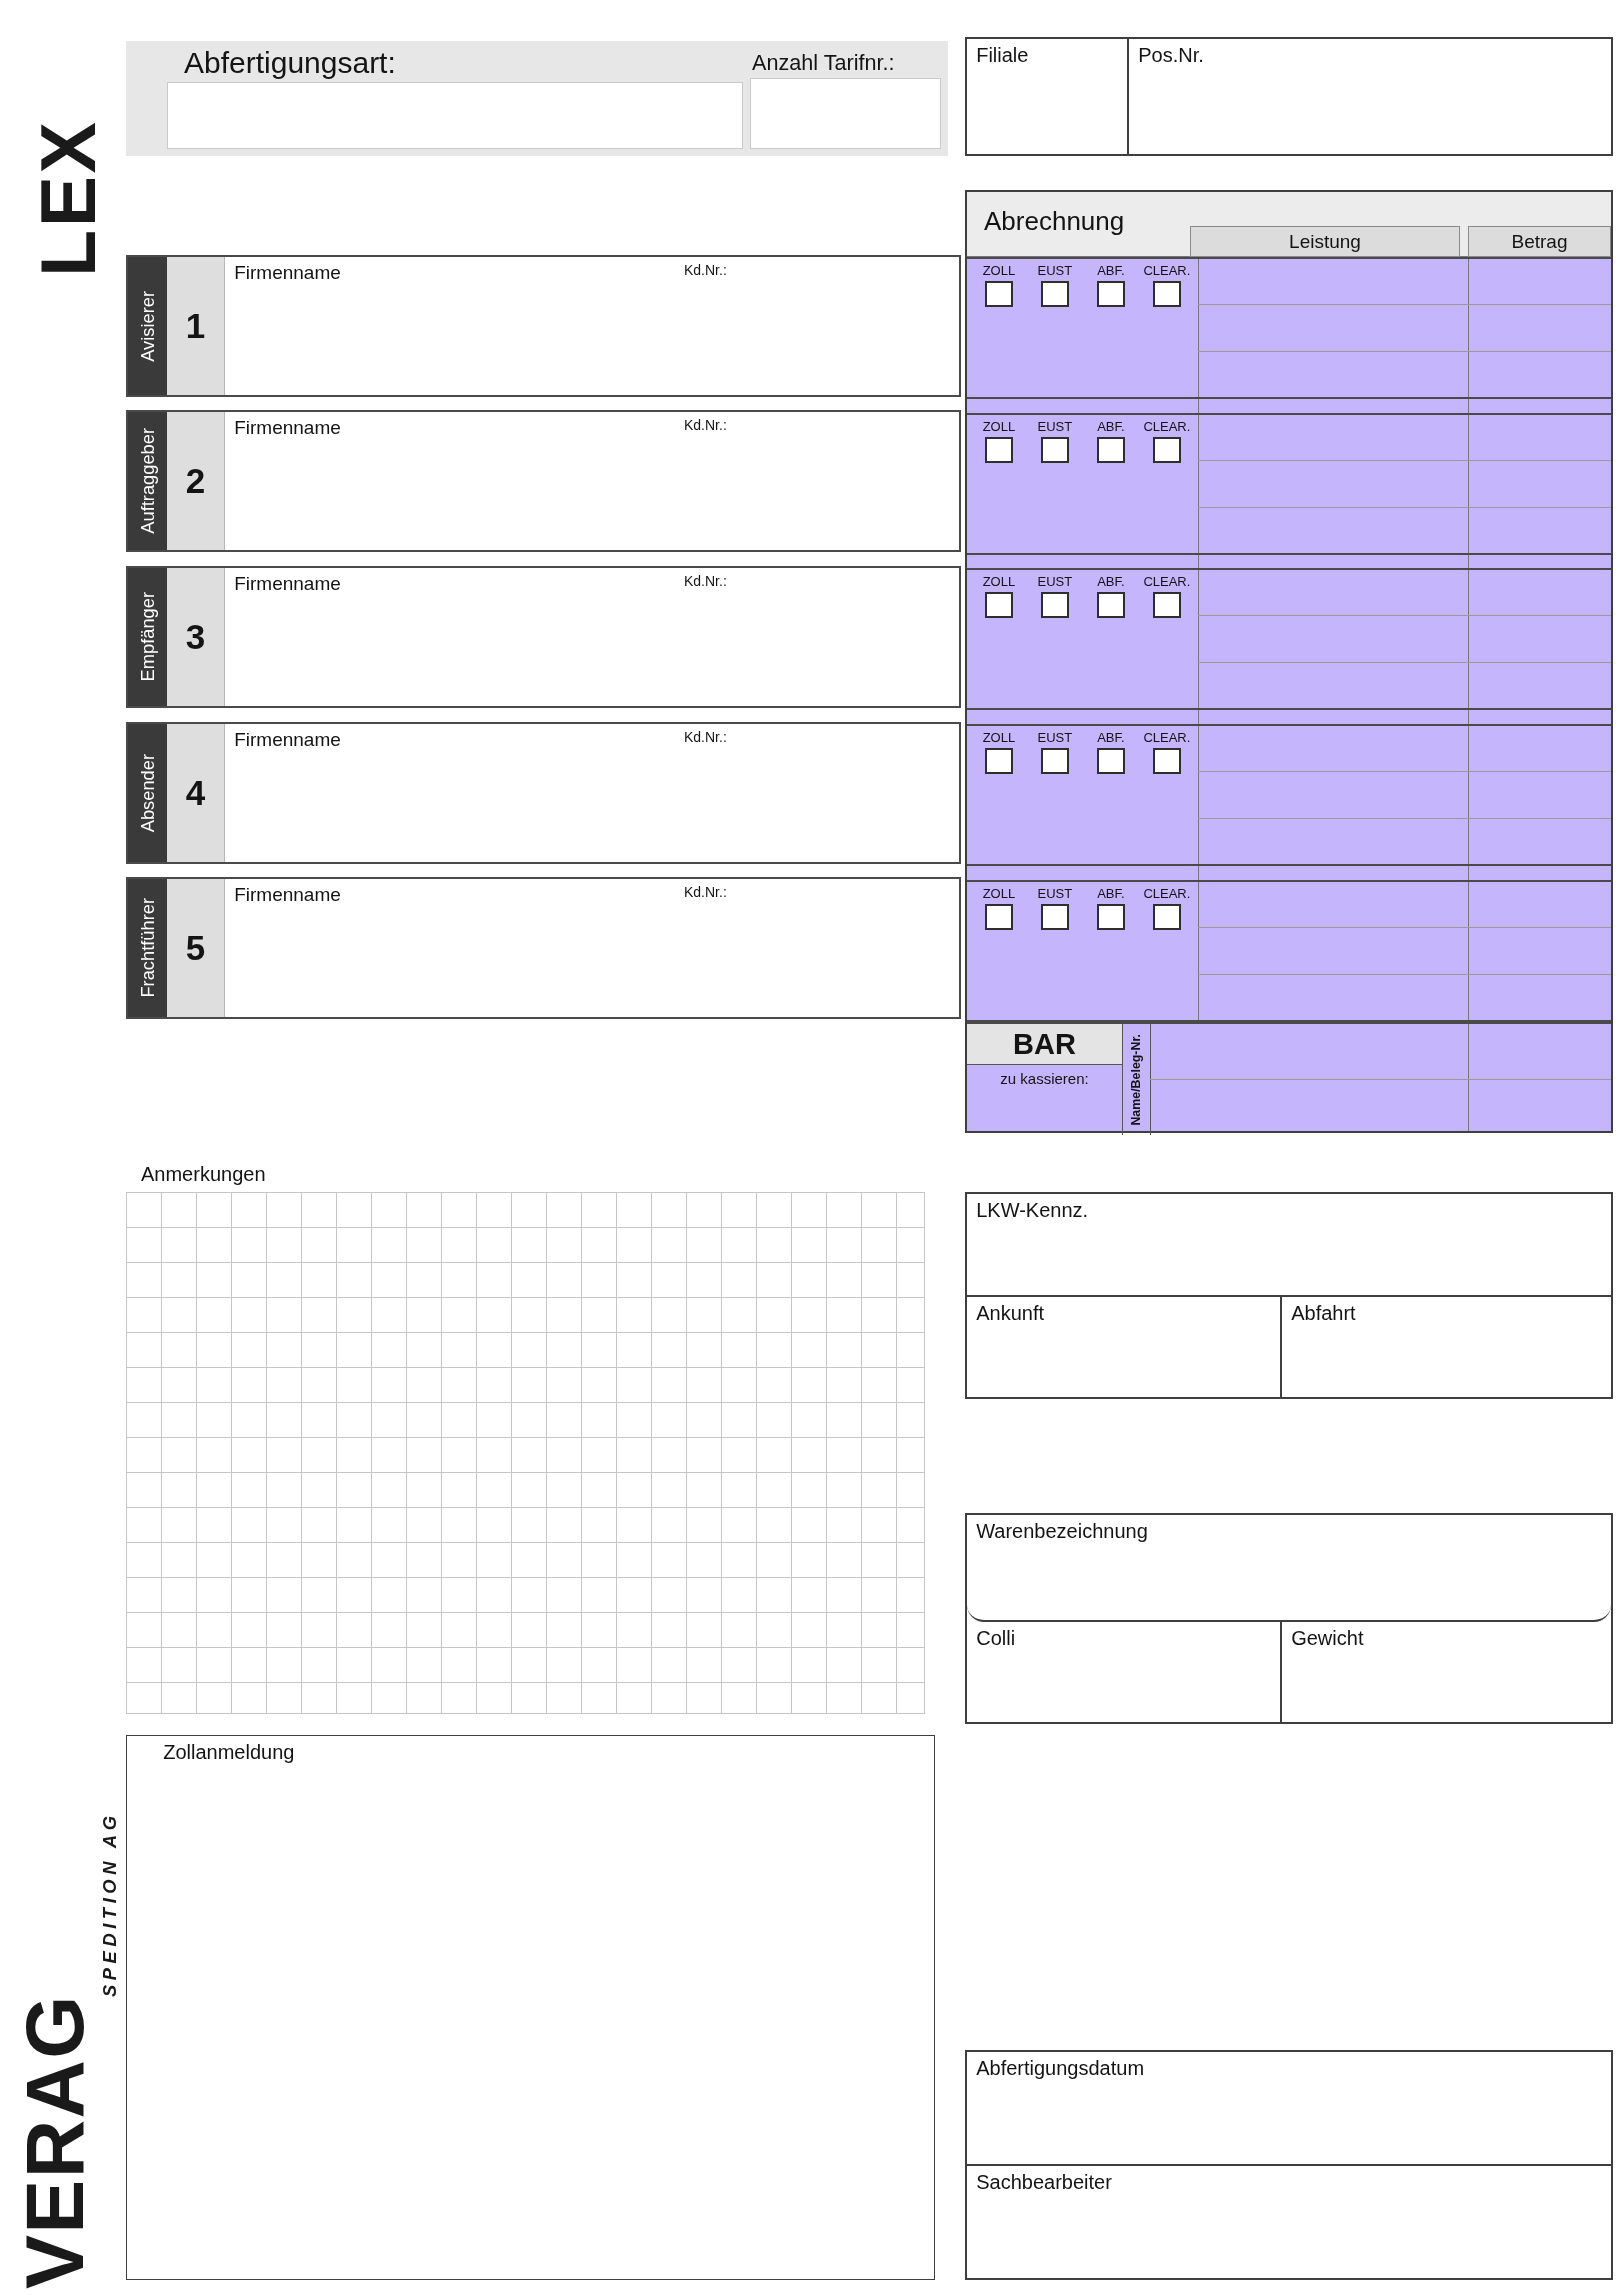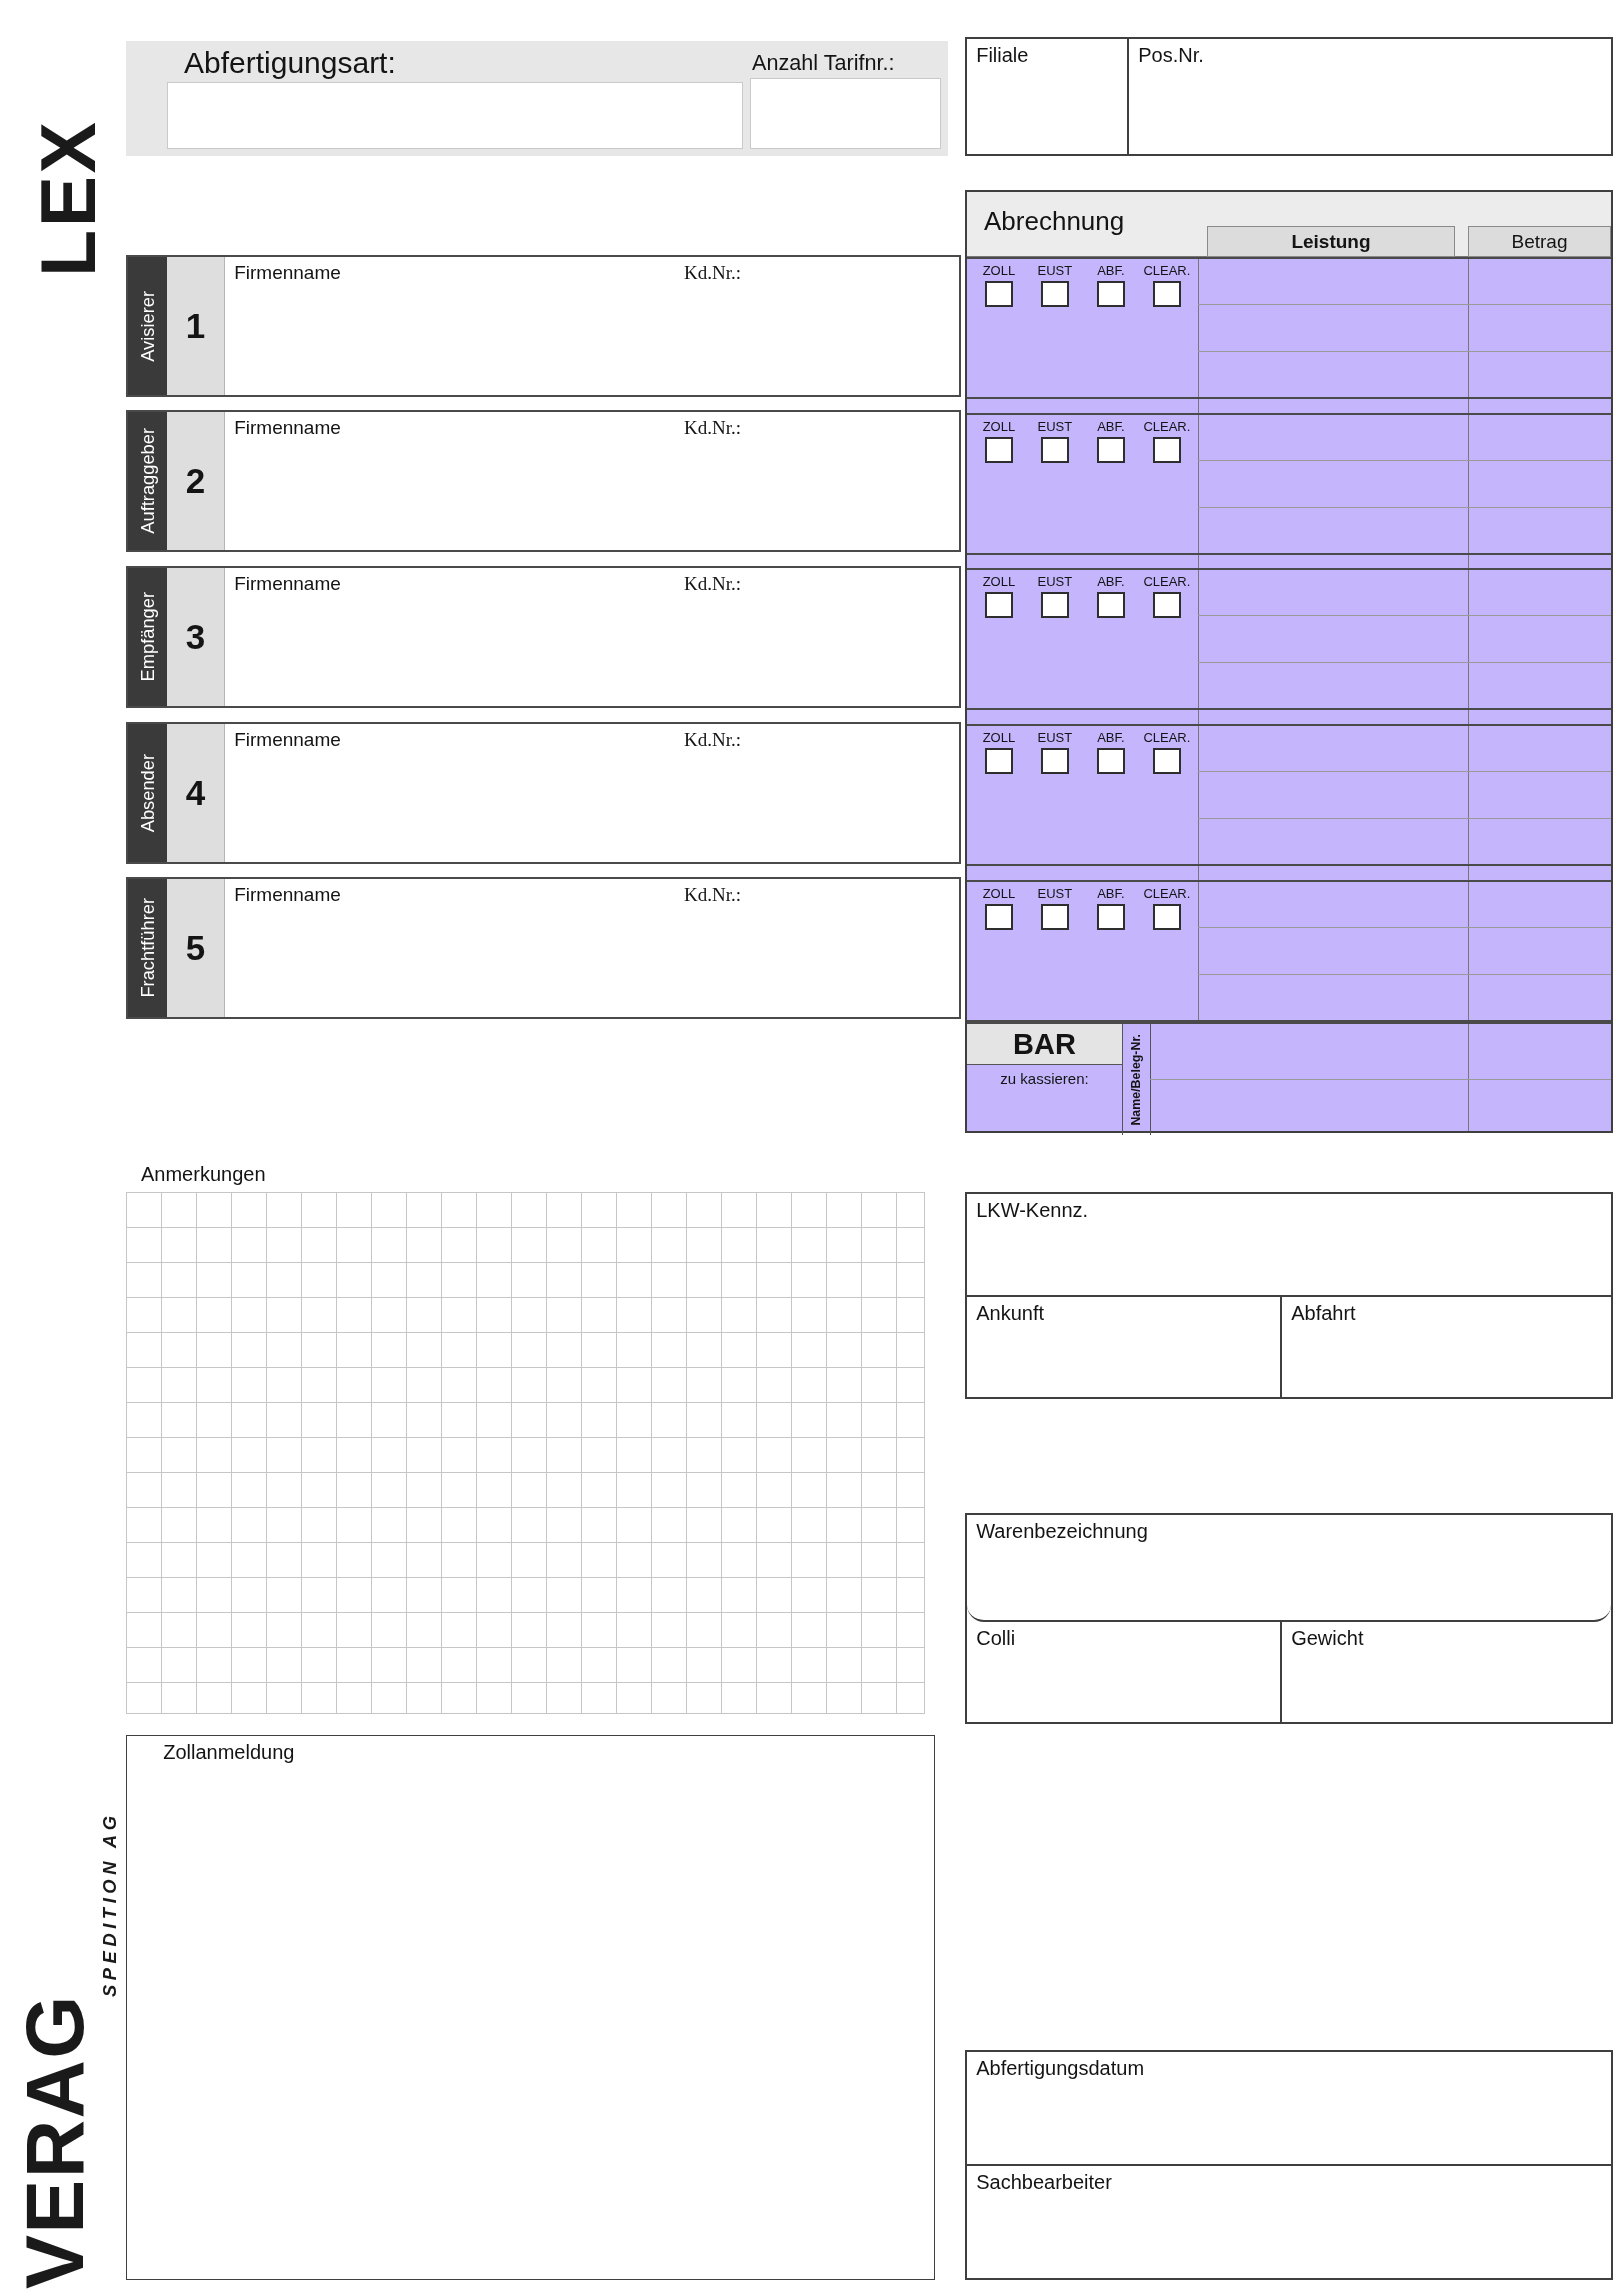--- a/index.html
+++ b/index.html
@@ -43,21 +43,21 @@
   .cell-label { display:inline-block; padding:5.2px 9.2px; font-size:20px; }
 
   
   .abrechnung-col { position:absolute; left:965px; top:190px; width:648px; height:943px; border:2px solid #3f3f3f; background:#c4b5fd; }
   .abr-header { position:absolute; left:0; top:0; width:100%; height:65px; background:#ececec; border-bottom:1.3px solid #777; }
   .abr-title { position:absolute; left:17px; top:14.4px; font-size:26px; }
   .leistung-hdr, .betrag-hdr {
     position:absolute; top:34px; height:31px; background:#dcdcdc; border:1.3px solid #8a8a8a;
     display:flex; align-items:center; justify-content:center; font-size:19px;
   }
-  .leistung-hdr { left:240px; width:248px;font-weight:bold; }
+  .leistung-hdr { left:223px; width:270px; }
   .betrag-hdr { left:501px; width:143px; }
   .vline { position:absolute; width:1.3px; background:#777; }
   .vline-a { left:231px; top:65px; height:765px; }
   .vline-b { left:501px; top:65px; height:874px; }
 
   .abr-section { position:absolute; left:0; width:100%; height:142px; border-top:2.6px solid #4a4a4a; border-bottom:2.6px solid #4a4a4a; }
   .chk-area { position:absolute; left:0; top:0; width:231px; height:100%; display:flex; padding:5.2px 0 0 3.9px; }
   .chk-col { width:56px; display:flex; flex-direction:column; align-items:center; }
   .chk-label { font-size:13px; line-height:1.1; }
   .chk-box { width:28px; height:25.5px; border:2px solid #2e2e2e; background:#fff; margin-top:2.6px; display:block; }
@@ -72,21 +72,21 @@
   .bar-strip .vtext { font-size:12.4px; font-weight:bold; }
   .bar-rline { position:absolute; left:183px; top:55px; width:461px; height:1.3px; background:#999; }
 
   
   .party-block { position:absolute; left:126px; width:835px; height:142px; border:2.6px solid #4a4a4a; background:#fff; }
   .vlabel { position:absolute; left:0; top:0; width:39px; height:100%; background:#3a3a3a; color:#fff; display:flex; align-items:center; justify-content:center; }
   .vlabel .vtext { font-size:18.3px; }
   .numcell { position:absolute; left:39px; top:0; width:58px; height:100%; background:#dedede; border-right:1.3px solid #b5b5b5; display:flex; align-items:center; justify-content:center; font-size:35px; font-weight:bold; }
   .pmain { position:absolute; left:97px; right:0; top:0; height:100%; background:#fff; }
   .fn-label { position:absolute; left:9.2px; top:5.2px; font-size:19px; }
-  .kd-label { position:absolute; left:459px; top:5.2px; font-size:19px;font-family:Liberation Serif, serif; }
+  .kd-label { position:absolute; left:459px; top:5.2px; font-size:14px; }
 
   
   .anm-label { position:absolute; left:141px; top:1163px; font-size:20px; }
   .anm-grid {
     position:absolute; left:126px; top:1192px; width:799px; height:522px;
     background-image:
       repeating-linear-gradient(to right, #c6c6c6 0, #c6c6c6 1.3px, transparent 1.3px, transparent 35px),
       repeating-linear-gradient(to bottom, #c6c6c6 0, #c6c6c6 1.3px, transparent 1.3px, transparent 35px);
     border-right:1.3px solid #c6c6c6; border-bottom:1.3px solid #c6c6c6;
   }

